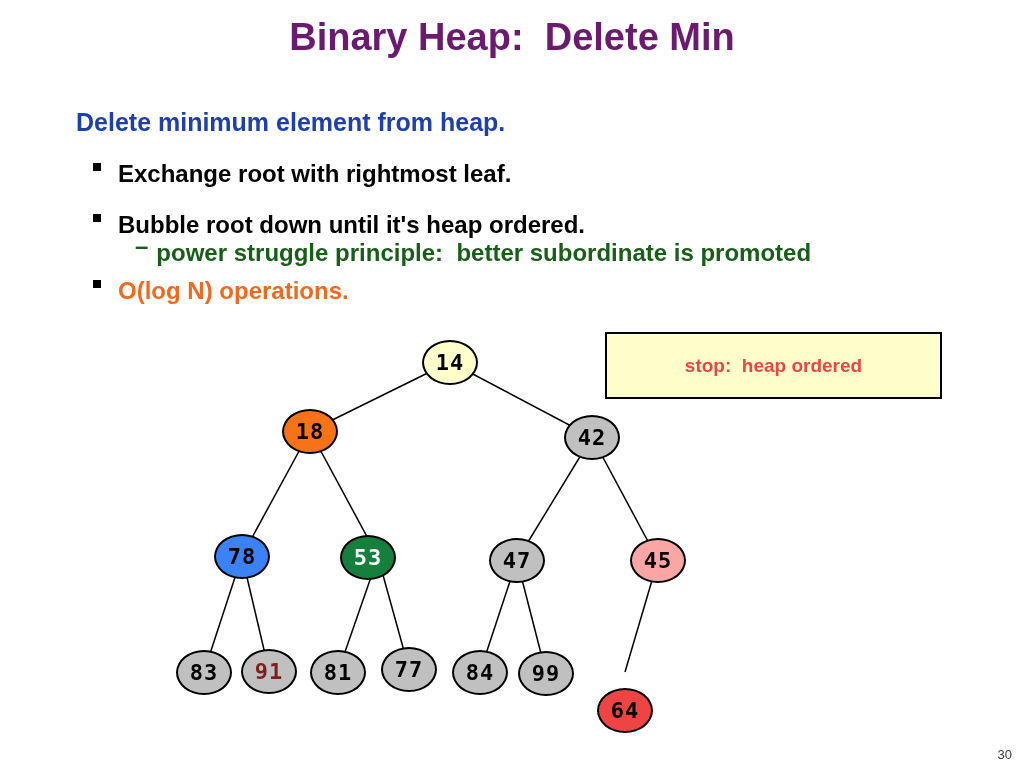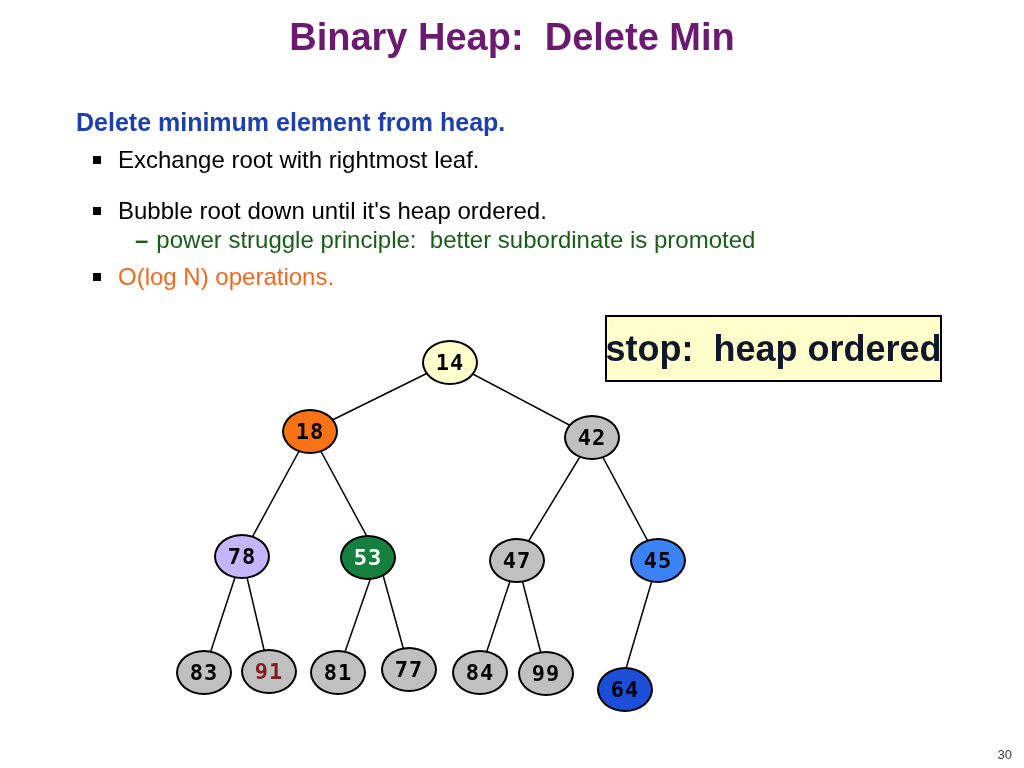--- a/index.html
+++ b/index.html
@@ -41,50 +41,51 @@
   }
   .bullet-row .sq {
     width: 8px;
     height: 8px;
     background: #000000;
     margin-right: 17px;
     flex: 0 0 auto;
   }
   .bullet-text {
     font-size: 24px;
-    font-weight: normal;
+    font-weight: bold;
     line-height: 26px;
+    margin-top: 14px;
   }
   .b1 { left: 93px; top: 147px; }
   .b2 { left: 93px; top: 198px; }
   .b3 { left: 135px; top: 226px; }
   .b4 { left: 93px; top: 264px; }
   .c-black  { color: #000000; }
   .c-green  { color: #175E17; }
   .c-orange { color: #F2691E; }
   .dash {
     font-size: 24px;
     font-weight: bold;
     color: #175E17;
     margin-right: 8px;
   }
   .callout {
     position: absolute;
     left: 605px;
-    top: 315px;
+    top: 332px;
     width: 333px;
     height: 63px;
     background: #FFFFCC;
     border: 2px solid #000000;
     display: flex;
     align-items: center;
     justify-content: center;
-    font-size: 36px;
+    font-size: 19px;
     font-weight: bold;
-    color: #0f172a;
+    color: #ef4444;
     white-space: pre;
   }
   .tree-layer { position: absolute; left: 0; top: 0; width: 951px; height: 768px; }
   .tree-layer svg { position: absolute; left: 0; top: 0; }
   .tree-node {
     position: absolute;
     width: 56px;
     height: 45px;
     border: 2px solid #000000;
     border-radius: 50%;
@@ -149,29 +150,29 @@
         <line x1="378" y1="557" x2="338" y2="672" stroke="#000000" stroke-width="1.5"></line>
         <line x1="378" y1="557" x2="409" y2="669" stroke="#000000" stroke-width="1.5"></line>
         <line x1="517" y1="560" x2="480" y2="672" stroke="#000000" stroke-width="1.5"></line>
         <line x1="517" y1="560" x2="546" y2="673" stroke="#000000" stroke-width="1.5"></line>
         <line x1="658" y1="560" x2="625" y2="672" stroke="#000000" stroke-width="1.5"></line>
       </svg>
     <div>
         <div class="tree-node" style="left: 422px; top: 339.5px; background: rgb(255, 255, 204); color: rgb(0, 0, 0);">14</div>
         <div class="tree-node" style="left: 282px; top: 408.5px; background: #f97316; color: rgb(0, 0, 0);">18</div>
         <div class="tree-node" style="left: 564px; top: 414.5px; background: rgb(192, 192, 192); color: rgb(0, 0, 0);">42</div>
-        <div class="tree-node" style="left: 214px; top: 533.5px; background: #c4b5fd; color: rgb(0, 0, 0);">78</div>
+        <div class="tree-node" style="left: 214px; top: 533.5px; background: #3b82f6; color: rgb(0, 0, 0);">78</div>
         <div class="tree-node" style="left: 340px; top: 534.5px; background: #15803d; color: rgb(255, 255, 255);">53</div>
         <div class="tree-node" style="left: 489px; top: 537.5px; background: rgb(192, 192, 192); color: rgb(0, 0, 0);">47</div>
-        <div class="tree-node" style="left: 630px; top: 537.5px; background: #3b82f6; color: rgb(0, 0, 0);">45</div>
+        <div class="tree-node" style="left: 630px; top: 537.5px; background: #fca5a5; color: rgb(0, 0, 0);">45</div>
         <div class="tree-node" style="left: 176px; top: 649.5px; background: rgb(192, 192, 192); color: rgb(0, 0, 0);">83</div>
         <div class="tree-node" style="left: 241px; top: 648.5px; background: rgb(192, 192, 192); color: #7f1d1d;">91</div>
         <div class="tree-node" style="left: 310px; top: 649.5px; background: rgb(192, 192, 192); color: rgb(0, 0, 0);">81</div>
         <div class="tree-node" style="left: 381px; top: 646.5px; background: rgb(192, 192, 192); color: rgb(0, 0, 0);">77</div>
         <div class="tree-node" style="left: 452px; top: 649.5px; background: rgb(192, 192, 192); color: rgb(0, 0, 0);">84</div>
         <div class="tree-node" style="left: 518px; top: 650.5px; background: rgb(192, 192, 192); color: rgb(0, 0, 0);">99</div>
-        <div class="tree-node" style="left: 597px; top: 667px; background: #1d4ed8; color: rgb(0, 0, 0);">64</div>
+        <div class="tree-node" style="left: 597px; top: 688px; background: #ef4444; color: rgb(0, 0, 0);">64</div>
       </div>
   </div>
 
   <div class="page-number">30</div>
 
 </div>
 
 </body></html>

